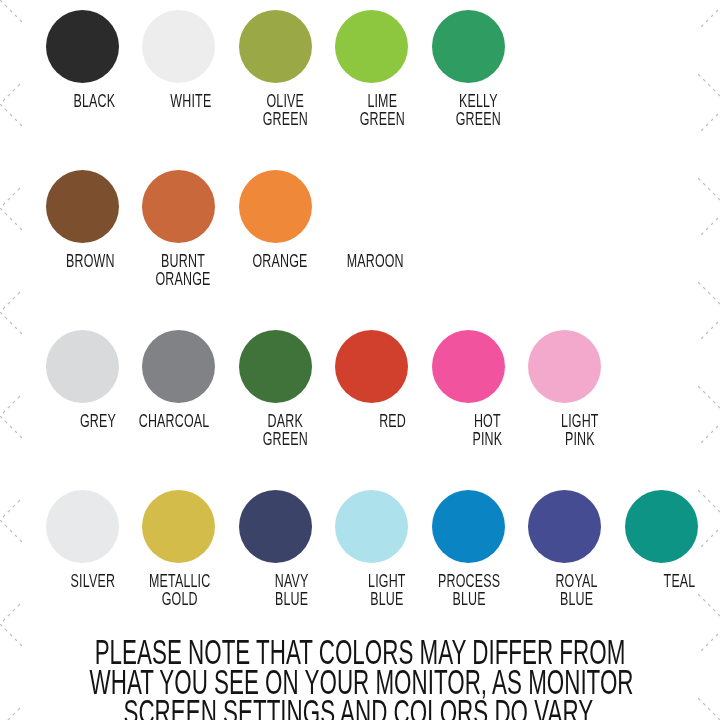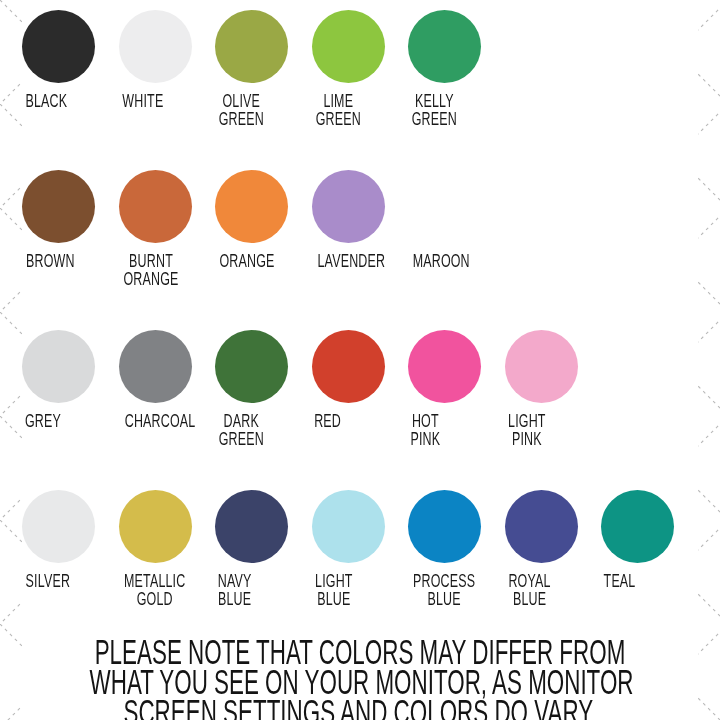--- a/index.html
+++ b/index.html
@@ -44,21 +44,21 @@
   .swatch-row {
     display: flex;
     height: 160px;
     width: 676px;
   }
 
   .swatch-cell {
     width: 96.57px;
     display: flex;
     flex-direction: column;
-    align-items: flex-start;
+    align-items: flex-end;
     box-sizing: border-box;
   }
 
   .swatch-dot {
     width: 73px;
     height: 73px;
     border-radius: 50%;
     margin-top: 10px;
     flex: none;
   }
@@ -147,24 +147,20 @@
       <div class="swatch-cell">
         <div class="swatch-dot" style="background: rgb(201, 104, 58);"></div>
         <div class="swatch-label">BURNT
 ORANGE</div>
       </div>
       <div class="swatch-cell">
         <div class="swatch-dot" style="background: rgb(240, 136, 58);"></div>
         <div class="swatch-label">ORANGE</div>
       </div>
       <div class="swatch-cell">
-        <div class="swatch-dot" style="background: rgb(169, 140, 202);"></div>
-        <div class="swatch-label">LAVENDER</div>
-      </div>
-      <div class="swatch-cell">
         <div class="swatch-dot"></div>
         <div class="swatch-label">MAROON</div>
       </div>
     </div>
 
     <div class="swatch-row">
       <div class="swatch-cell">
         <div class="swatch-dot" style="background: rgb(217, 218, 219);"></div>
         <div class="swatch-label">GREY</div>
       </div>

